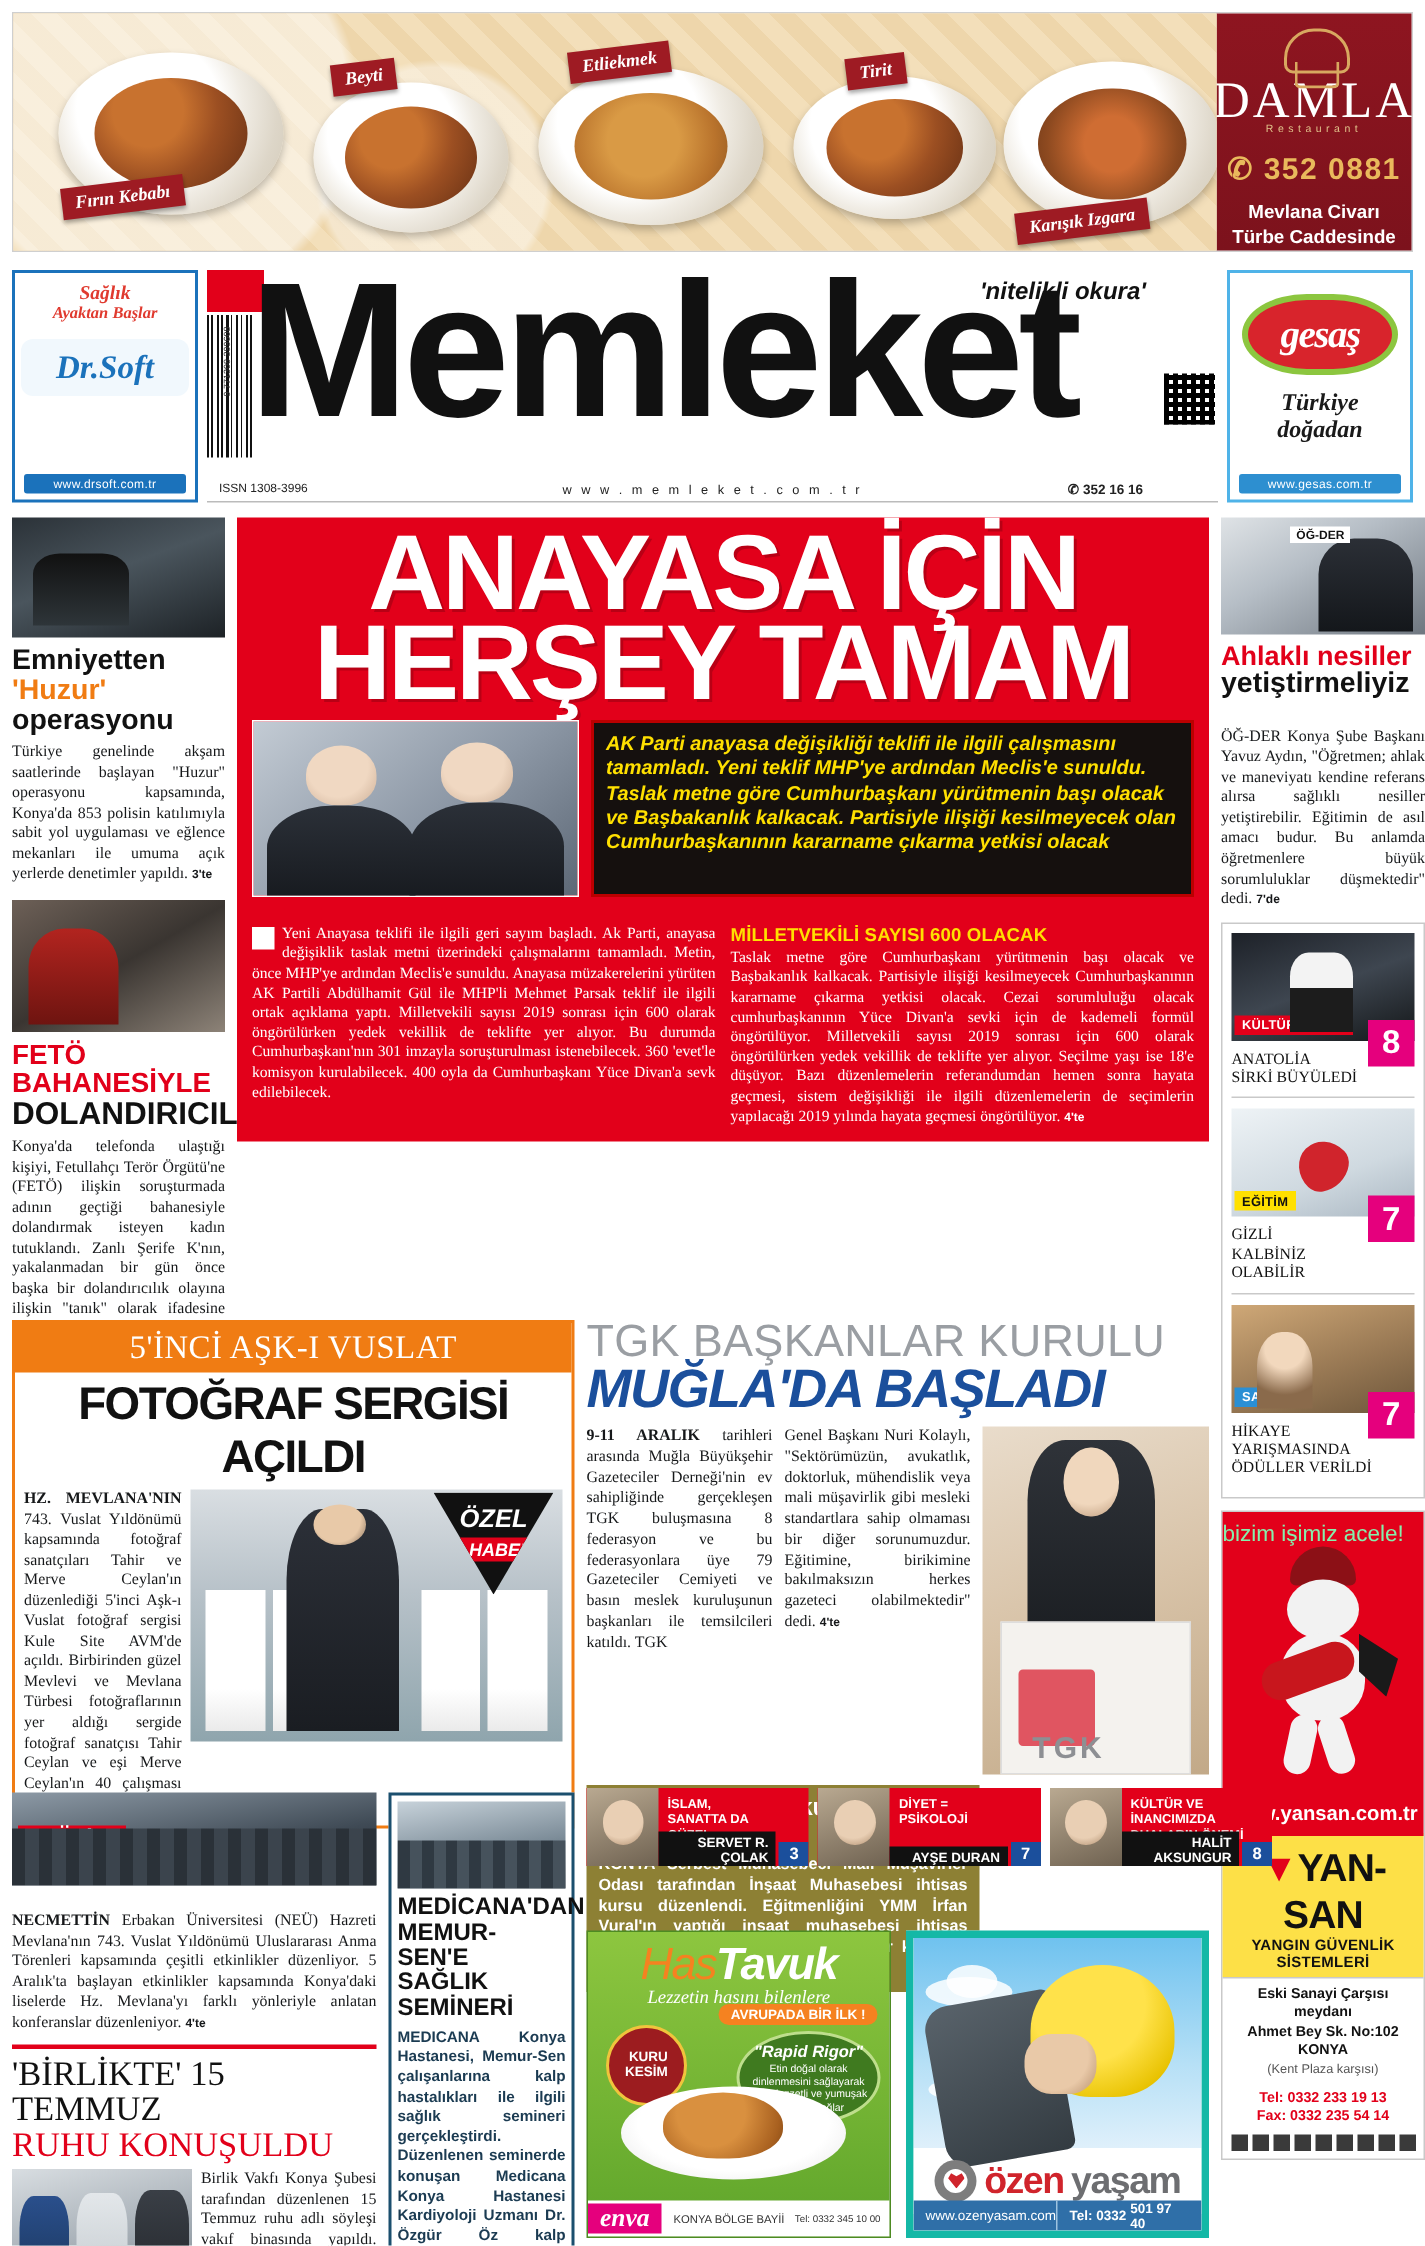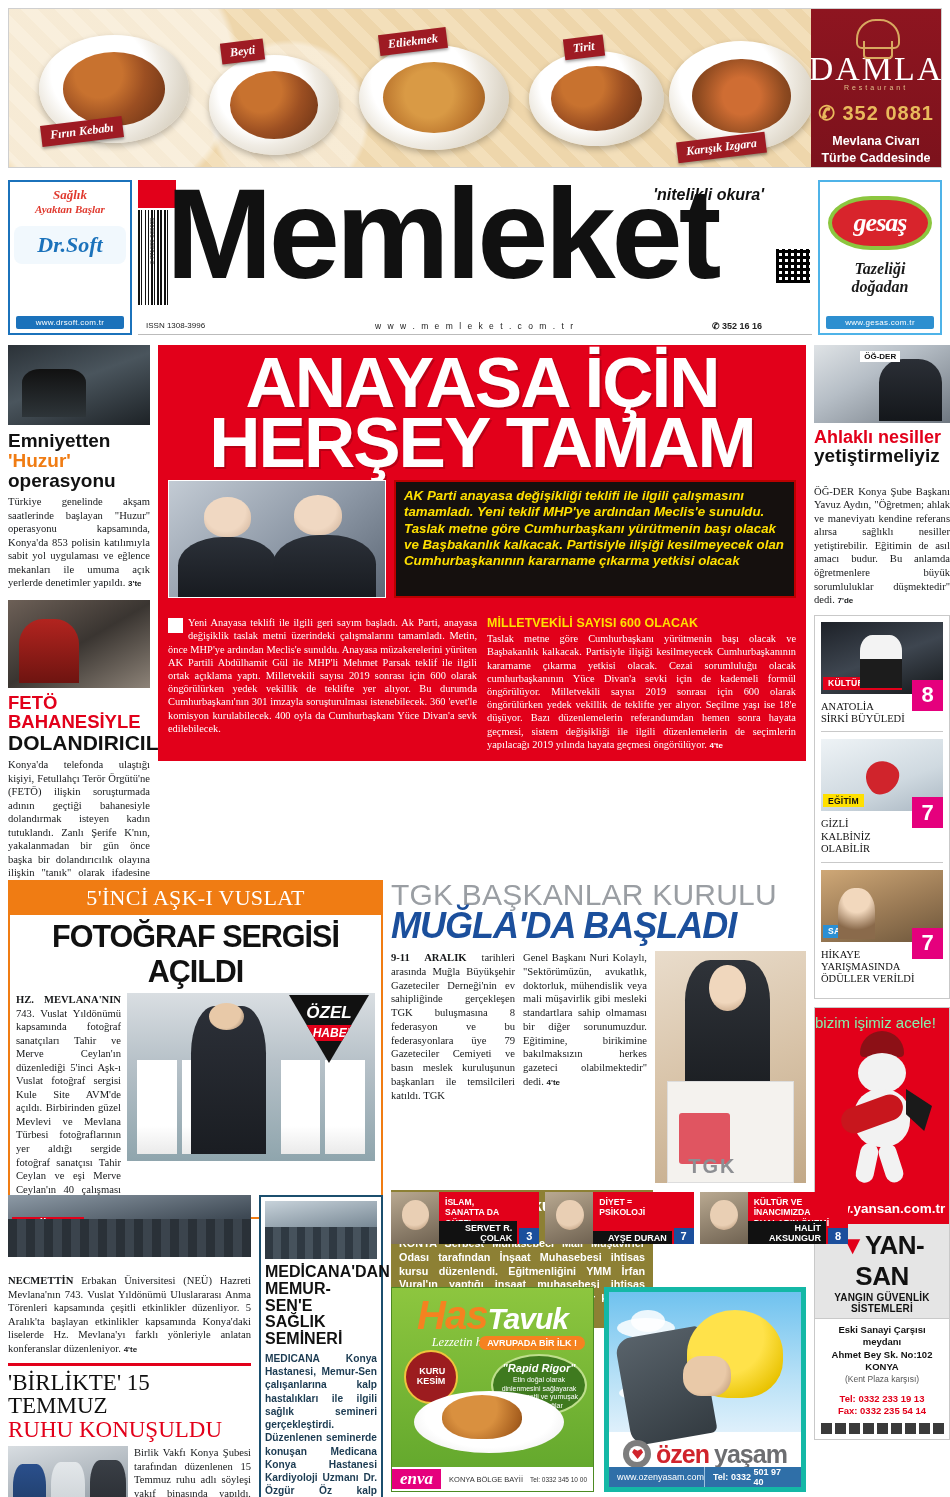--- a/index.html
+++ b/index.html
@@ -176,21 +176,21 @@
   .ys-ext{position:absolute;left:6px;top:70px;width:64px;height:26px;background:#c8161d;
      border-radius:13px;transform:rotate(-20deg);}
   .ys-nozzle{position:absolute;right:-2px;top:58px;width:26px;height:42px;background:#1a1a1a;
      clip-path:polygon(0 0,100% 40%,70% 100%,0 60%);}
   .ys-leg{position:absolute;left:24px;top:112px;width:18px;height:40px;background:#f2f2f2;
      border-radius:9px;transform:rotate(12deg);}
   .ys-leg2{position:absolute;left:48px;top:112px;width:18px;height:40px;background:#f2f2f2;
      border-radius:9px;transform:rotate(-18deg);}
   .ys-url { position:absolute; left:0; right:0; bottom:6px; text-align:center; color:#fff;
      font-size:13.5px; font-weight:bold; }
-  .ys-brand { background:#e5e5e5; text-align:center; padding:6px 0 4px 0; border-top:2px solid #e2001a;}
+  .ys-brand { background:#fde047; text-align:center; padding:6px 0 4px 0; border-top:2px solid #e2001a;}
   .ys-name { font-size:26px; font-weight:bold; color:#111; letter-spacing:-.5px; }
   .ys-name .mark { color:#e2001a; }
   .ys-sys { font-size:10px; font-weight:bold; color:#111; letter-spacing:.2px; }
   .ys-addr { border-top:1px solid #c9c9c9; padding:5px 4px; text-align:center; font-size:9.5px;
      font-weight:bold; line-height:1.32; color:#111; }
   .ys-note { font-size:8.5px; font-weight:normal; color:#555; }
   .ys-tel { color:#e2001a; font-size:9.5px; font-weight:bold; line-height:1.3; padding:3px 0 5px; text-align:center;}
   .ys-icons { display:flex; justify-content:center; gap:3px; padding-bottom:5px; }
   .ys-icons i { width:11px; height:11px; background:#3a3a3a; display:block; }
 
@@ -284,21 +284,21 @@
   .bl-photo .p2{position:absolute;left:36%;top:16%;width:28%;height:80%;border-radius:28% 28% 0 0;
      background:linear-gradient(180deg,#e3e7ea 0%,#bcc3c8 100%);}
   .bl-photo .p3{position:absolute;left:68%;top:14%;width:30%;height:82%;border-radius:28% 28% 0 0;
      background:linear-gradient(180deg,#3a3f46 0%,#1e2126 100%);}
 
   
   .hastavuk { position:absolute; left:383px; top:92px; width:203px; height:205px;
      background:linear-gradient(180deg,#8dc63f 0%,#5fa52b 100%); border:1px solid #4d8a22;
      position:absolute; overflow:hidden; }
   .hv-logo { text-align:center; padding-top:5px; }
-  .hv-logo .w1 { font-size:40px; font-weight:bold; color:#f58220; font-style:italic; letter-spacing:-1px;}
+  .hv-logo .w1 { font-size:30px; font-weight:normal; color:#f58220; font-style:italic; letter-spacing:-1px;}
   .hv-logo .w2 { font-size:30px; font-weight:bold; color:#fff; font-style:italic; letter-spacing:-1px;}
   .hv-sl { text-align:center; color:#fff; font-family:"Liberation Serif",serif; font-style:italic;
      font-size:12.5px; margin-top:-3px; }
   .hv-badge { position:absolute; left:12px; top:62px; width:54px; height:54px; border-radius:50%;
      background:#9c1c1f; border:2px solid #f0c43c; color:#fff; font-size:9px; font-weight:bold;
      display:flex; align-items:center; justify-content:center; text-align:right; line-height:1.1; }
   .hv-first { position:absolute; right:8px; top:48px; background:#f58220; color:#fff; font-size:9px;
      font-weight:bold; padding:2px 8px; border-radius:9px; }
   .hv-rapid { position:absolute; right:6px; top:66px; width:96px; height:62px; border-radius:50%;
      background:#3f7a1f; color:#fff; font-size:7px; text-align:center; padding-top:6px; line-height:1.25;
@@ -418,21 +418,21 @@
           <span>352 16 16</span>
         </div>
       </div>
     </div>
 
     <div class="side-ad right">
       <div class="gesas-blob">
         <span class="gesas-word">gesaş</span>
       </div>
       <div class="gesas-slogan">
-        <div>Tazeliği</div>
+        <div>Türkiye</div>
         <div>doğadan</div>
       </div>
       <div class="sa-url cy">www.gesas.com.tr</div>
     </div>
   </div>
 
   <div class="cols">
 
     <div class="colL">
       <div class="photo ph-riot" style="height:80px"></div>

